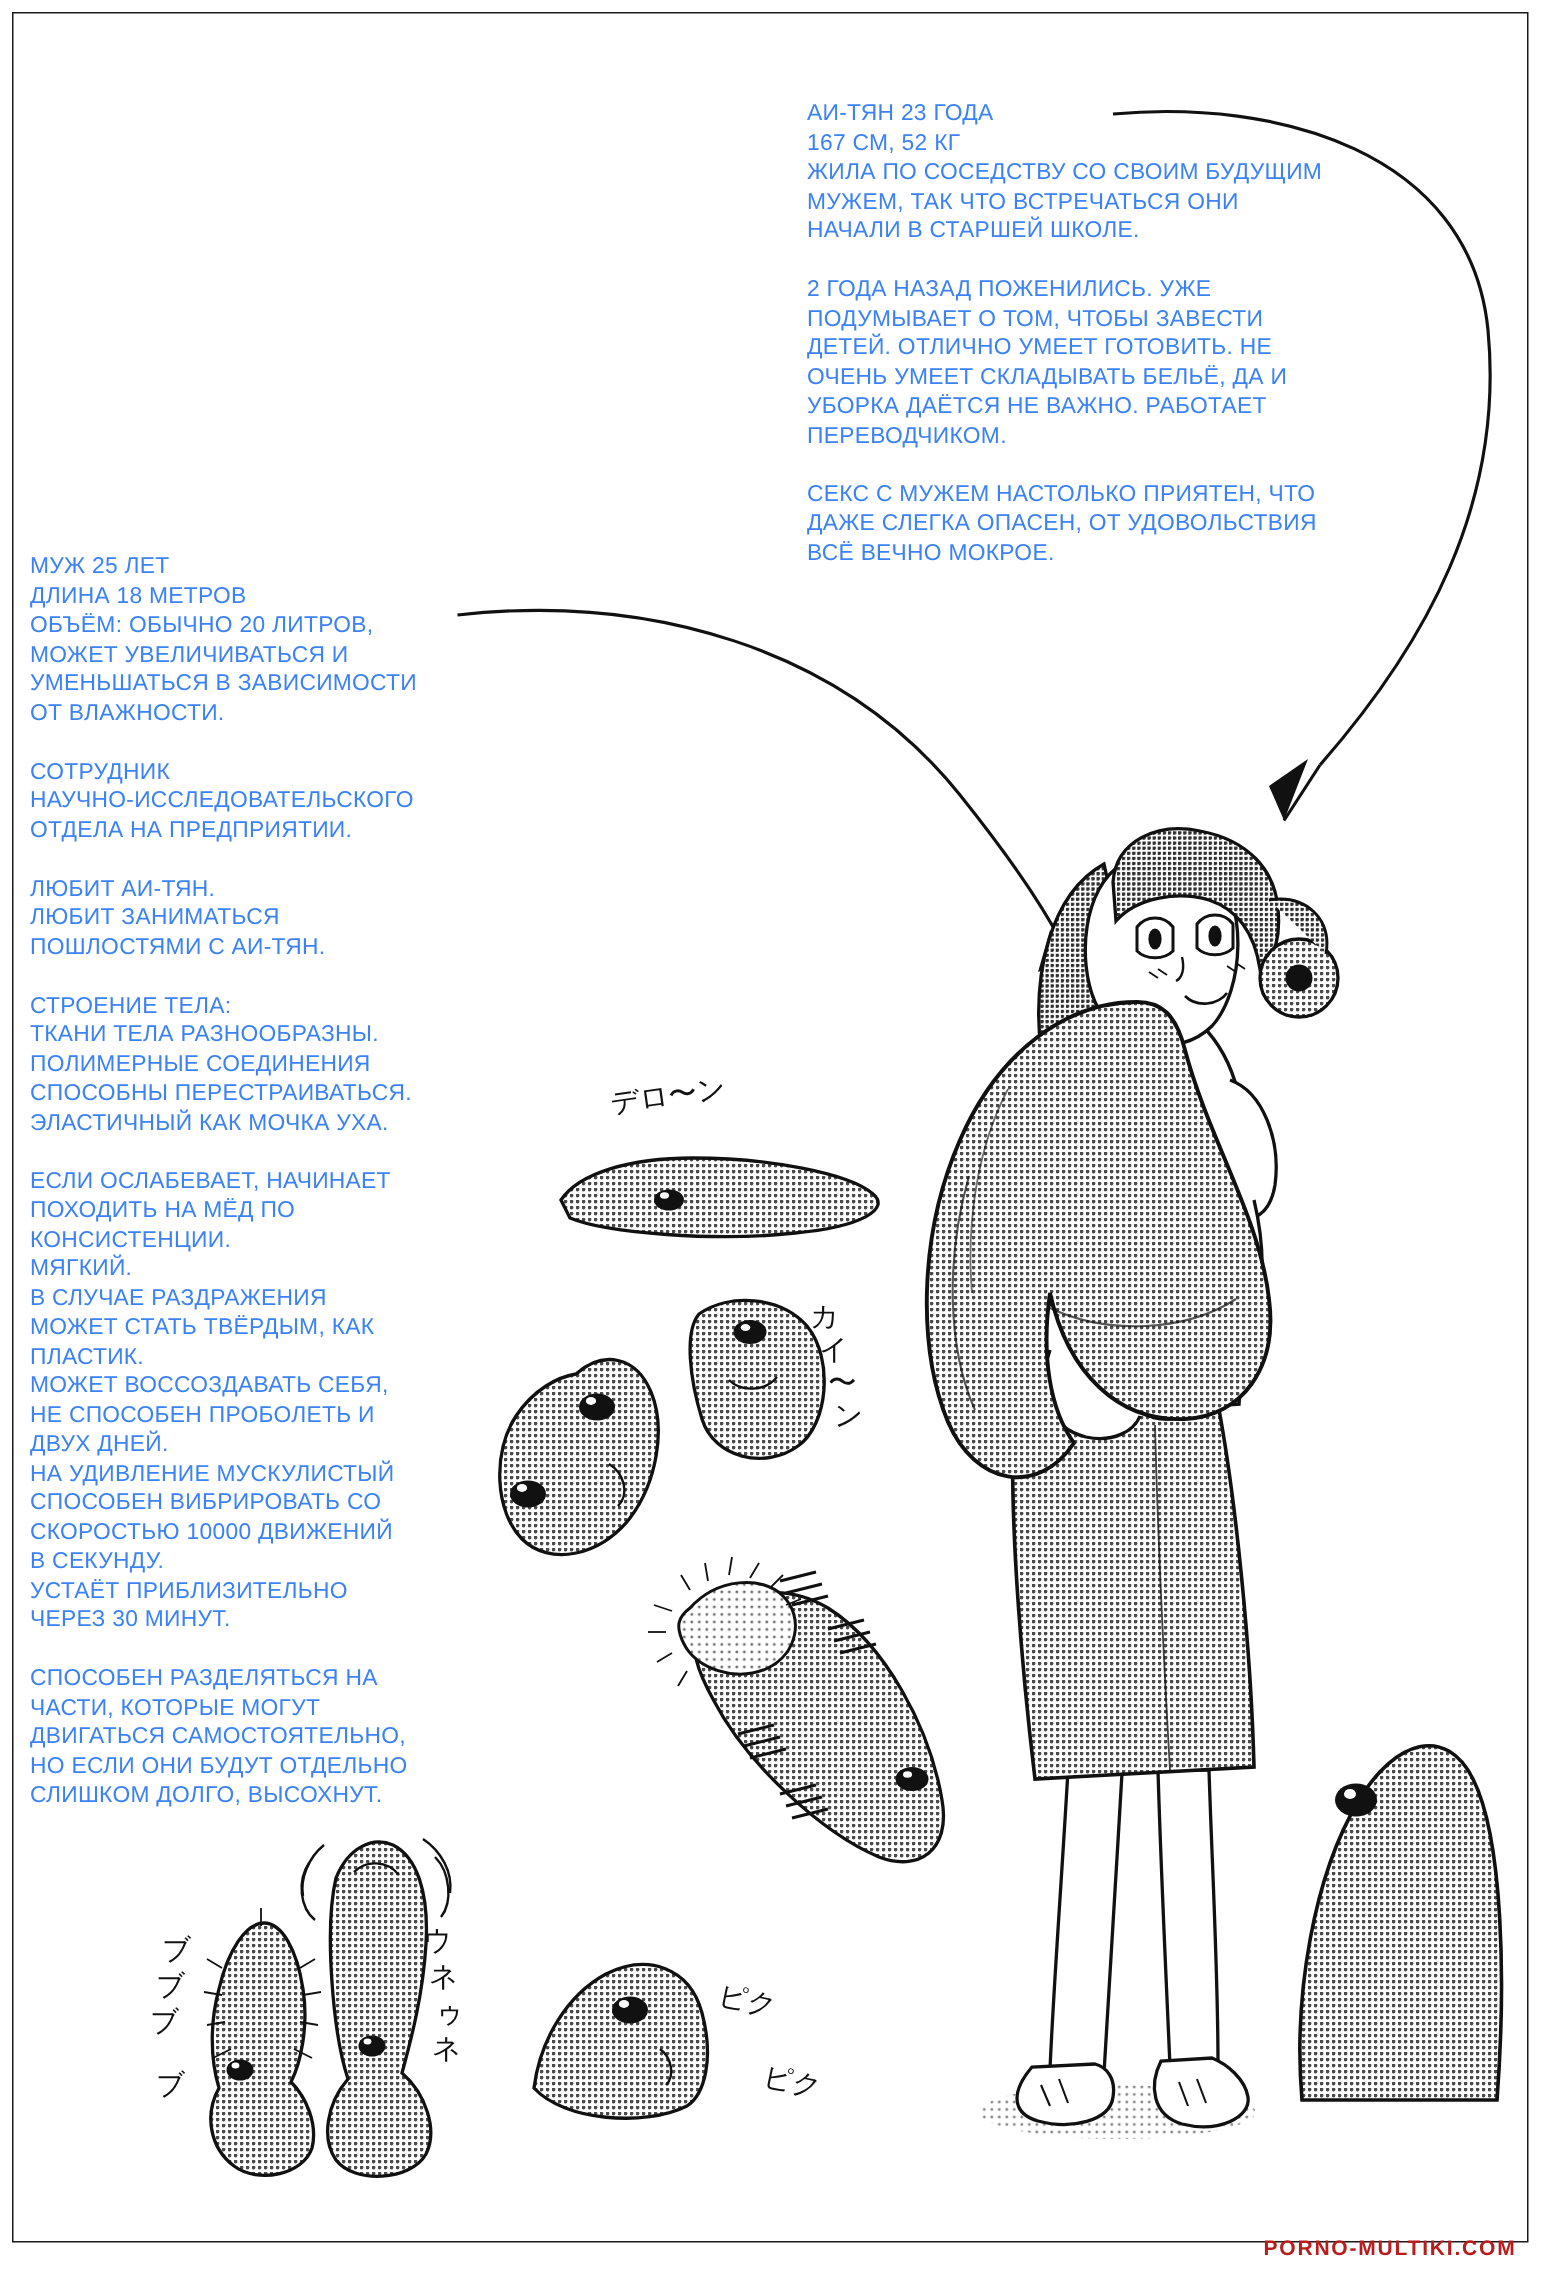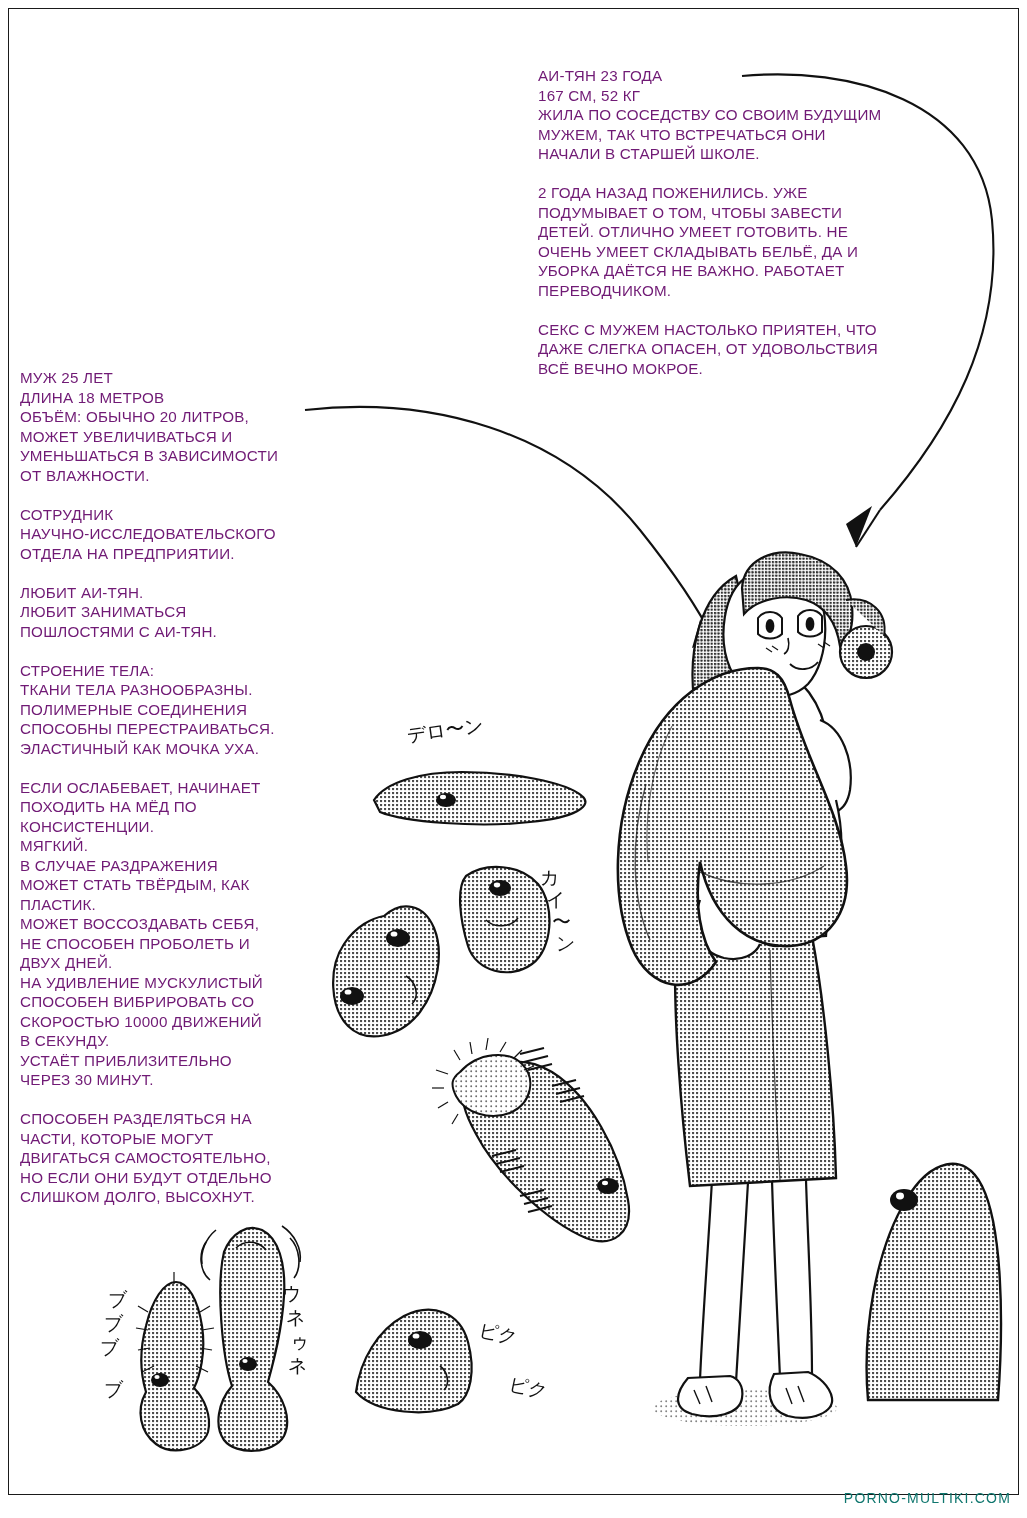--- a/index.html
+++ b/index.html
@@ -22,21 +22,21 @@
     left: 8px;
     top: 8px;
     width: 1011px;
     height: 1487px;
     border: 1px solid #1a1a1a;
     box-sizing: border-box;
     pointer-events: none;
   }
   .text-block {
     position: absolute;
-    color: #701a75;
+    color: #3b82f6;
     font-size: 15.2px;
     line-height: 19.5px;
     letter-spacing: 0.2px;
     white-space: pre-line;
     text-transform: uppercase;
   }
   #right-text {
     left: 538px;
     top: 66px;
     width: 420px;
@@ -45,22 +45,22 @@
     left: 20px;
     top: 368px;
     width: 310px;
   }
   .watermark {
     position: absolute;
     right: 16px;
     bottom: 12px;
     font-size: 14px;
     letter-spacing: 1.2px;
-    font-weight: normal;
-    color: #0f766e;
+    font-weight: bold;
+    color: #b91c1c;
     font-family: "Liberation Sans", sans-serif;
   }
   svg.art {
     position: absolute;
     left: 0;
     top: 0;
     width: 1027px;
     height: 1518px;
   }
   .jp {

